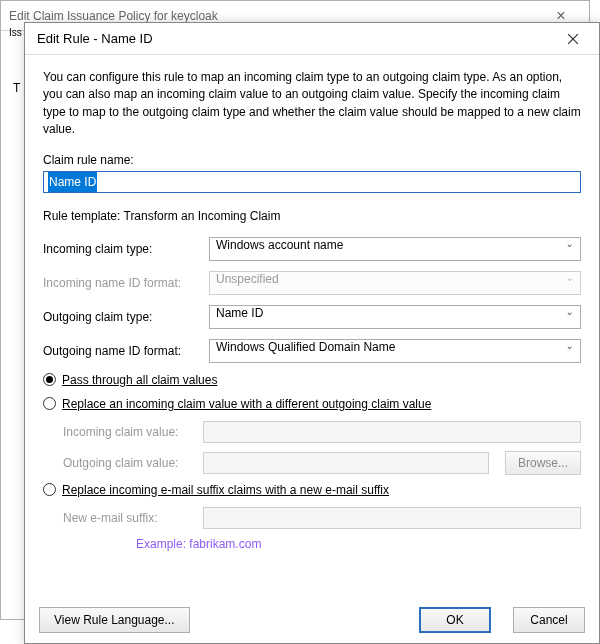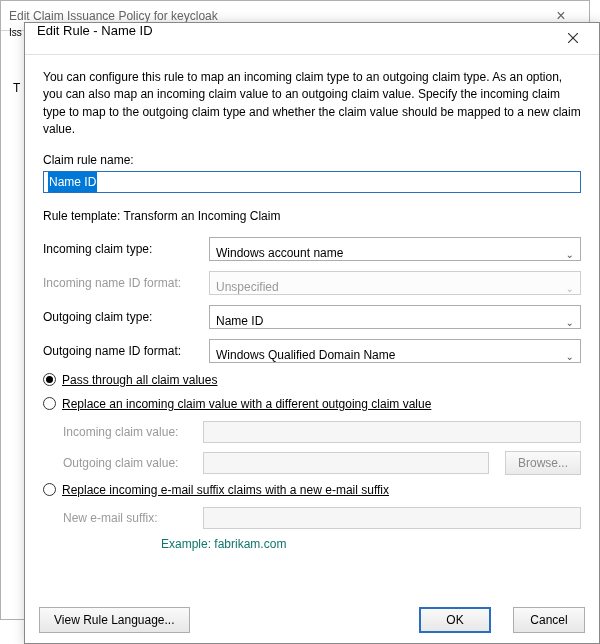--- a/index.html
+++ b/index.html
@@ -49,20 +49,21 @@
     height: 622px;
     background: #fff;
     border: 1px solid #888;
     box-shadow: 2px 2px 12px rgba(0,0,0,0.25);
     display: flex;
     flex-direction: column;
   }
   .titlebar {
     height: 32px;
     display: flex;
+    align-items: center;
     padding: 0 4px 0 12px;
     border-bottom: 1px solid #e0e0e0;
   }
   .titlebar .title { flex: 1; font-size: 13px; }
   .titlebar .close-btn {
     width: 44px; height: 30px;
     display: flex; align-items: center; justify-content: center;
     font-size: 14px; color: #333;
     cursor: default;
   }
@@ -107,21 +108,21 @@
     width: 160px;
     padding-right: 4px;
   }
   .form-row .flabel.disabled { color: #9a9a9a; }
   .select-box {
     flex: 1;
     height: 24px;
     border: 1px solid #adadad;
     background: #fff;
     display: flex;
-    align-items: flex-end;
+    align-items: flex-start;
     padding: 0 6px;
     position: relative;
     font-size: 12px;
     gap: 24px;
   }
   .select-box.disabled {
     color: #9a9a9a;
     border-color: #cfcfcf;
     background: #fcfcfc;
   }
@@ -181,22 +182,22 @@
     height: 24px;
     border: 1px solid #cfcfcf;
     background: linear-gradient(#fafafa,#eaeaea);
     color: #888;
     display: flex;
     align-items: center;
     justify-content: center;
     margin-left: 16px;
   }
   .example {
-    margin-left: 98px;
-    color: #0f766e;
+    margin-left: 73px;
+    color: #8b5cf6;
     font-size: 12px;
     margin-top: 2px;
   }
   .button-bar {
     position: absolute;
     left: 0; right: 0; bottom: 0;
     height: 46px;
     display: flex;
     align-items: center;
     padding: 0 14px;

